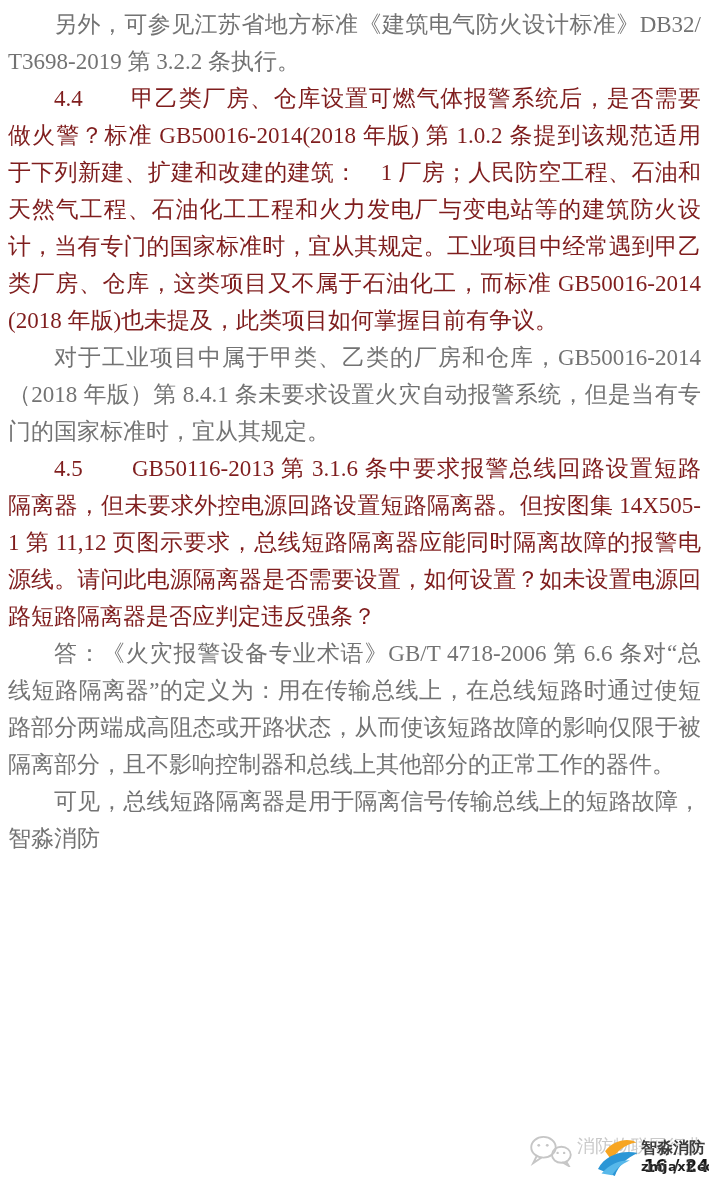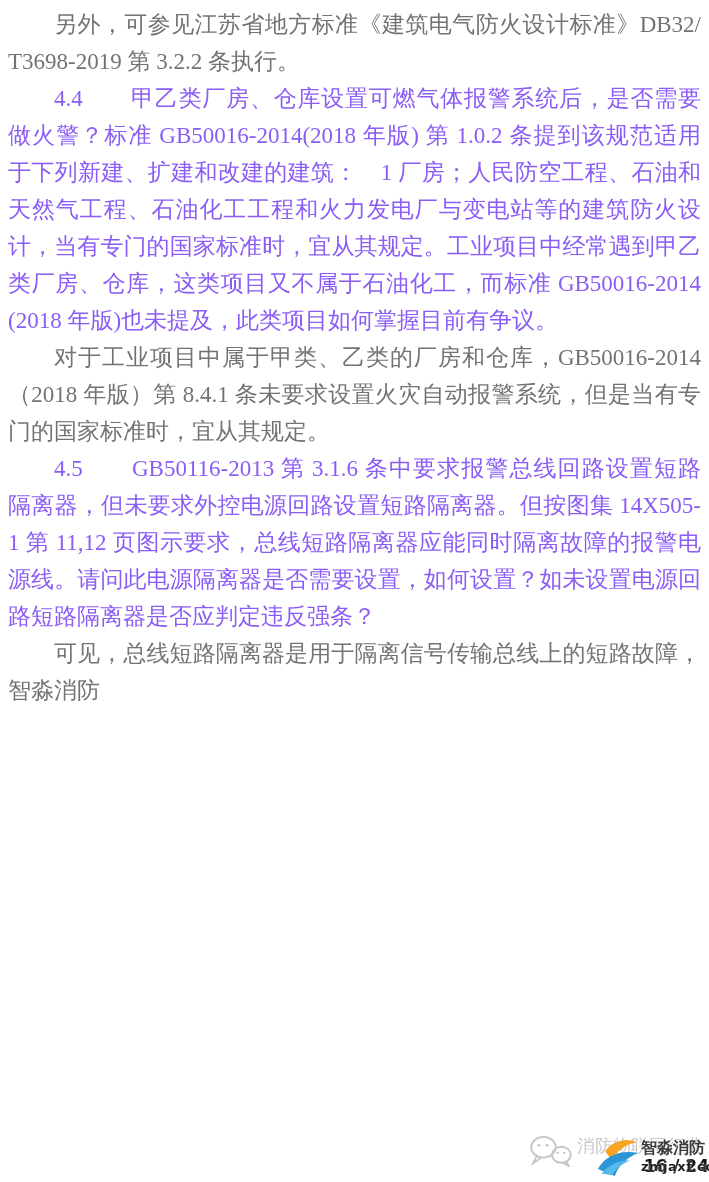--- a/index.html
+++ b/index.html
@@ -11,21 +11,21 @@
     overflow: hidden;
     font-family: "Liberation Serif", "DejaVu Serif", serif;
   }
   .content {
     padding: 6px 8px 0 8px;
   }
   p.para {
     margin: 0;
     font-size: 23px;
     line-height: 37px;
-    color: #8b5cf6;
+    color: #7f1d1d;
     text-align: justify;
     text-indent: 2em;
     word-break: break-all;
   }
   p.red { color: #737373; }
   .gap-q44 { margin-top: 52px; }
   .gap-q45 { margin-top: 60px; }
 
   .footer {
     position: absolute;
@@ -109,20 +109,21 @@
   <p class="para red">另外，可参见江苏省地方标准《建筑电气防火设计标准》DB32/T3698-2019 第 3.2.2 条执行。</p>
 
   <p class="para gap-q44">4.4　　甲乙类厂房、仓库设置可燃气体报警系统后，是否需要做火警？标准 GB50016-2014(2018 年版) 第 1.0.2 条提到该规范适用于下列新建、扩建和改建的建筑：　1 厂房；人民防空工程、石油和天然气工程、石油化工工程和火力发电厂与变电站等的建筑防火设计，当有专门的国家标准时，宜从其规定。工业项目中经常遇到甲乙类厂房、仓库，这类项目又不属于石油化工，而标准 GB50016-2014(2018 年版)也未提及，此类项目如何掌握目前有争议。</p>
 
 
   <p class="para red">对于工业项目中属于甲类、乙类的厂房和仓库，GB50016-2014（2018 年版）第 8.4.1 条未要求设置火灾自动报警系统，但是当有专门的国家标准时，宜从其规定。</p>
 
 
   <p class="para gap-q45">4.5　　GB50116-2013 第 3.1.6 条中要求报警总线回路设置短路隔离器，但未要求外控电源回路设置短路隔离器。但按图集 14X505-1 第 11,12 页图示要求，总线短路隔离器应能同时隔离故障的报警电源线。请问此电源隔离器是否需要设置，如何设置？如未设置电源回路短路隔离器是否应判定违反强条？</p>
 
+  <p class="para red">答：《火灾报警设备专业术语》GB/T 4718-2006 第 6.6 条对“总线短路隔离器”的定义为：用在传输总线上，在总线短路时通过使短路部分两端成高阻态或开路状态，从而使该短路故障的影响仅限于被隔离部分，且不影响控制器和总线上其他部分的正常工作的器件。</p>
 
   <p class="para red">可见，总线短路隔离器是用于隔离信号传输总线上的短路故障，智淼消防</p>
 </div>
 
 <div class="watermark">
   <svg class="wechat-icon" viewBox="0 0 48 34" fill="none" xmlns="http://www.w3.org/2000/svg">
     <ellipse cx="16" cy="13" rx="13" ry="11" stroke="#c6c6c6" stroke-width="2"></ellipse>
     <path d="M9 22 L5 30 L14 24" stroke="#c6c6c6" stroke-width="2" fill="none"></path>
     <ellipse cx="35" cy="21" rx="10" ry="8.5" stroke="#c6c6c6" stroke-width="2"></ellipse>
     <path d="M40 28 L43 33 L36 29" stroke="#c6c6c6" stroke-width="2" fill="none"></path>

